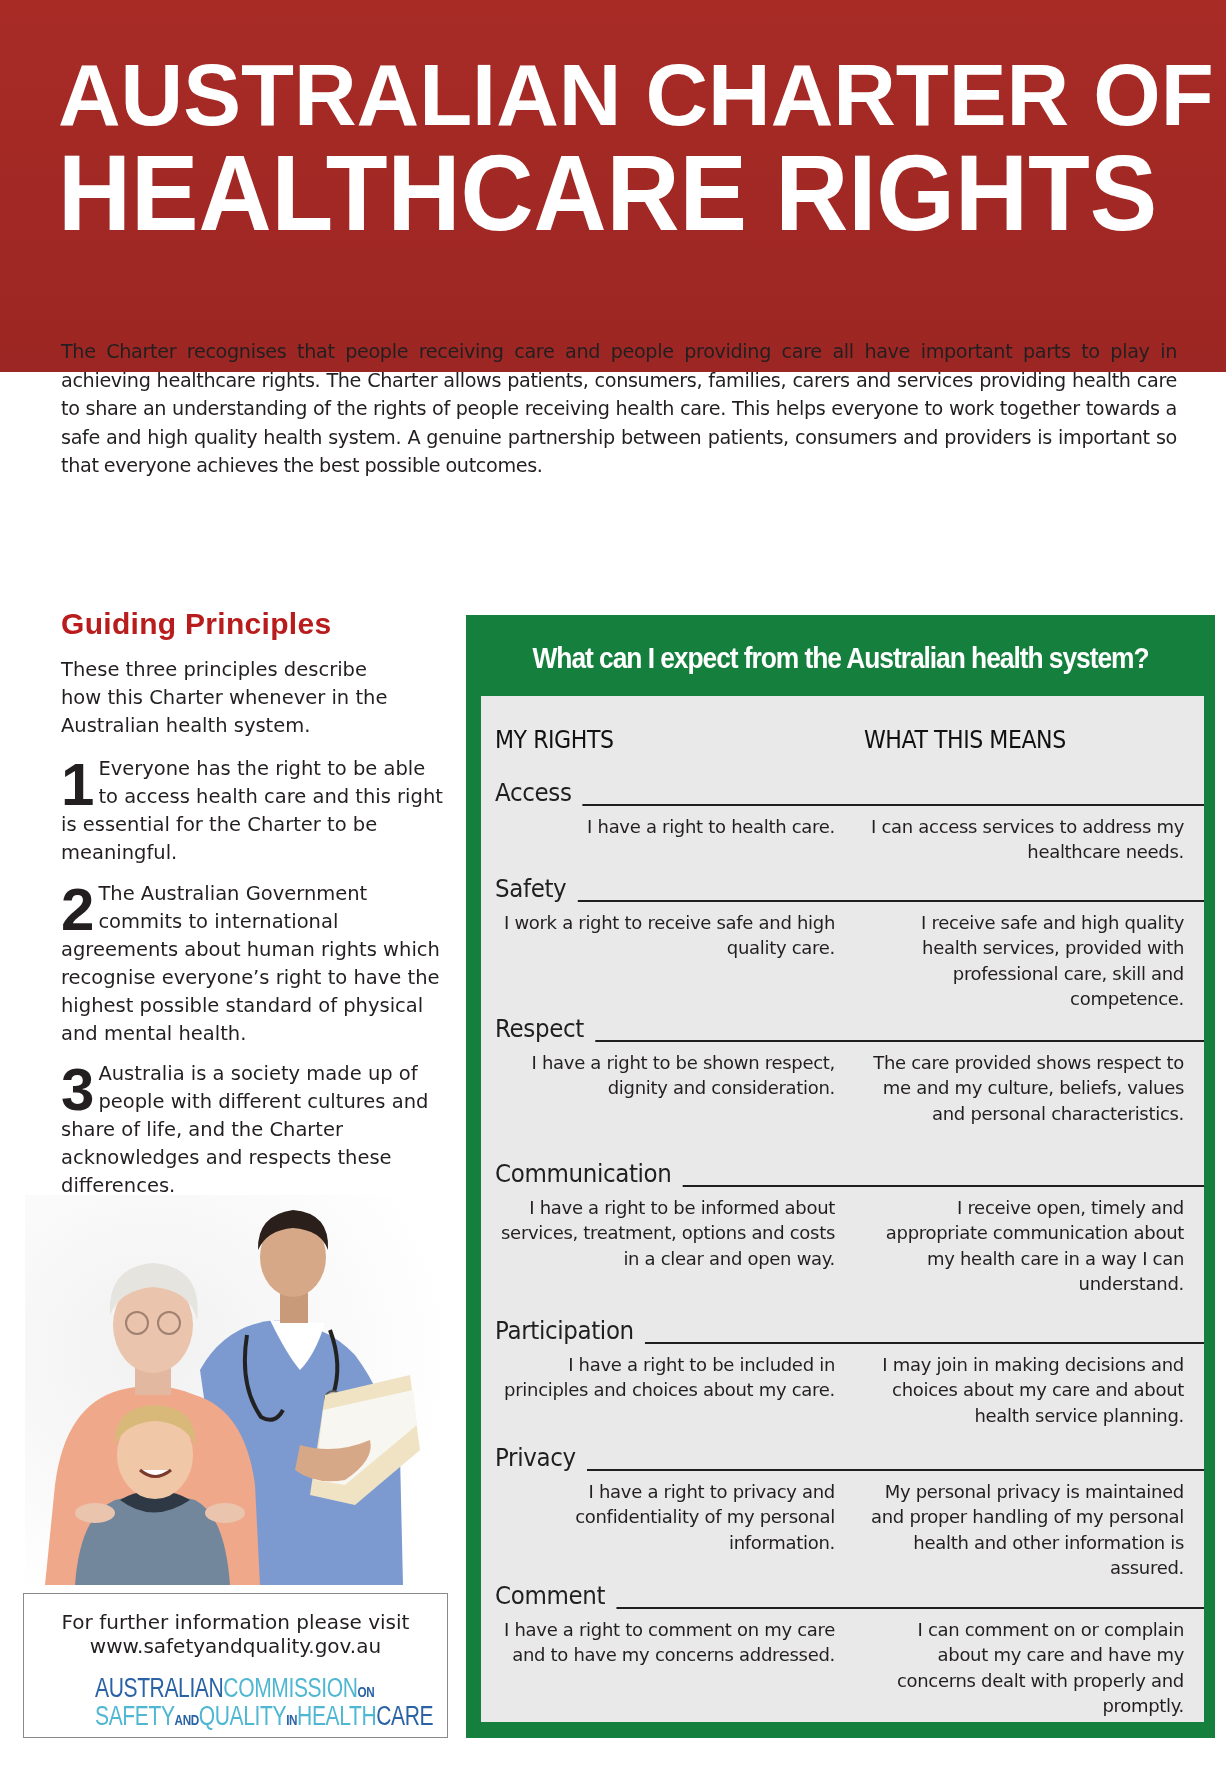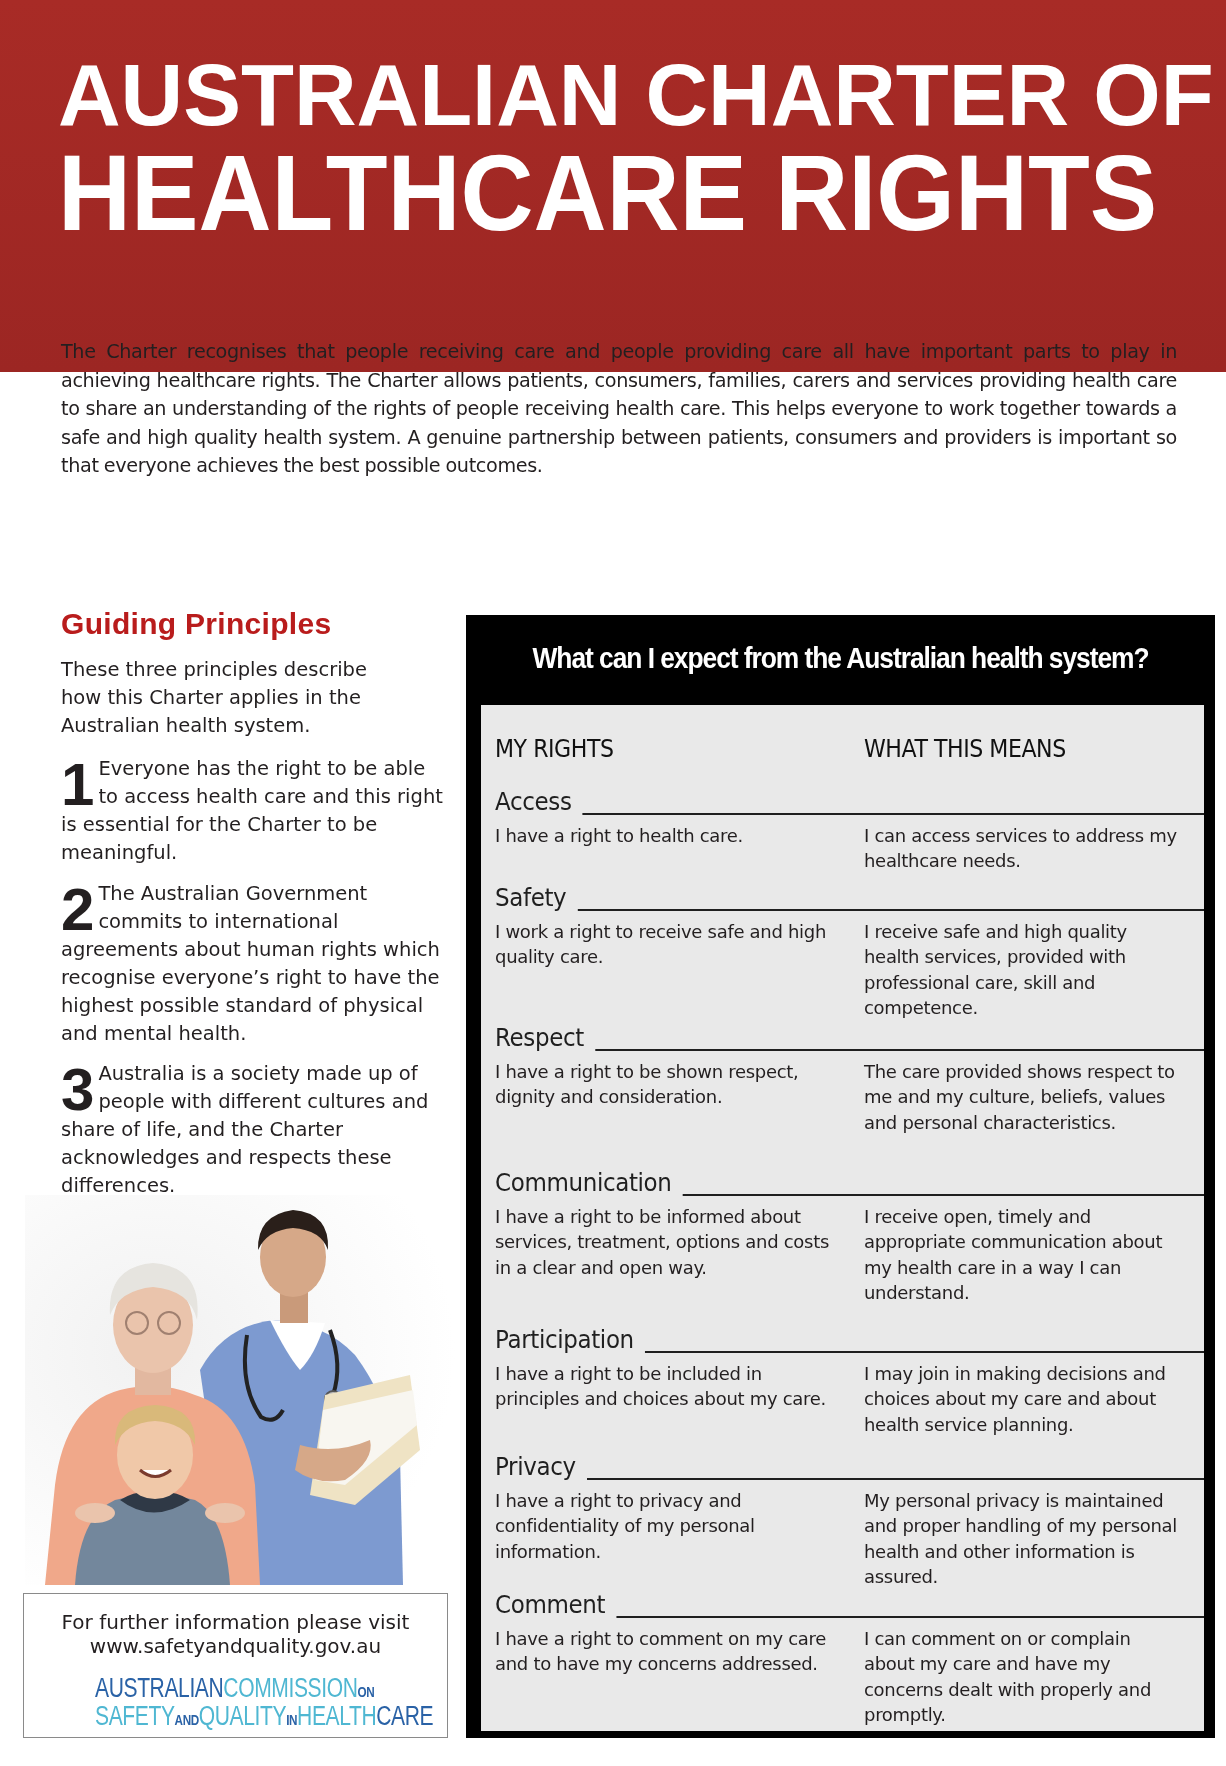--- a/index.html
+++ b/index.html
@@ -34,25 +34,25 @@
     border:1.5px solid #8a8a8a; background:#fff; }
   .footer-text { position:absolute; left:0; width:100%; text-align:center; font-family:"DejaVu Sans", sans-serif;
     font-size:20px; color:#231f20; }
   .ft1 { top:16px; } .ft2 { top:40px; }
   .logo { position:absolute; left:71px; top:82px; font-family:"Liberation Sans", sans-serif;
     line-height:25px; font-size:27px; letter-spacing:-0.5px; transform:scaleX(0.78); transform-origin:left; white-space:nowrap; }
   .logo .dk { color:#2a62a6; }
   .logo .lt { color:#4fb7d2; }
   .logo .sm { font-size:15px; font-weight:bold; }
 
-  .panel { position:absolute; left:466px; top:615px; width:749px; height:1123px; background:#000000; }
+  .panel { position:absolute; left:466px; top:615px; width:749px; height:1123px; background:#15803d; }
   .panel-title { position:absolute; left:0; top:26px; width:100%; text-align:center; color:#fff;
     font-family:"Liberation Sans", sans-serif; font-weight:bold; font-size:30px; letter-spacing:-1.2px;
     transform:scaleX(0.88); }
-  .grey { position:absolute; left:15px; top:90px; width:723px; height:1026px; background:#e9e9e9; }
+  .grey { position:absolute; left:15px; top:81px; width:723px; height:1026px; background:#e9e9e9;text-align:right; }
   .col-head { position:absolute; top:30px; font-family:"DejaVu Sans", sans-serif; font-size:24px;
     color:#111; letter-spacing:-0.5px; transform:scaleX(0.92); transform-origin:left; }
   .ch-left { left:14px; } .ch-right { left:383px; }
 
   .right-row { position:absolute; left:0; width:100%; }
   .right-head { position:absolute; left:14px; top:0; font-family:"DejaVu Sans", sans-serif; font-size:25px;
     color:#1f1f1f; letter-spacing:-0.4px; background:#e9e9e9; padding-right:12px; z-index:2;
     transform:scaleX(0.92); transform-origin:left; }
   .right-line { position:absolute; left:14px; right:0; top:26px; height:2px; background:#1f1f1f; }
   .right-text { position:absolute; top:36px; font-family:"DejaVu Sans", sans-serif; font-size:18px;
@@ -66,21 +66,21 @@
 <div class="header">
   <div class="title l1">AUSTRALIAN CHARTER OF</div>
   <div class="title l2">HEALTHCARE RIGHTS</div>
 </div>
 
 <div class="intro">
   <p class="tight">The Charter recognises that people receiving care and people providing care all have important parts to play in achieving healthcare rights. The Charter allows patients, consumers, families, carers and services providing health care to share an understanding of the rights of people receiving health care. This helps everyone to work together towards a safe and high quality health system. A genuine partnership between patients, consumers and providers is important so that everyone achieves the best possible outcomes.</p>
 </div>
 
 <div class="gp-heading">Guiding Principles</div>
-<div class="gp-intro">These three principles describe how this Charter applies in the Australian health system.</div>
+<div class="gp-intro">These three principles describe how this Charter whenever in the Australian health system.</div>
 
 <div class="principle p1">
   <span class="num">1</span>
   <span>Everyone has the right to be able to access health care and this right is essential for the Charter to be meaningful.</span>
 </div>
 <div class="principle p2">
   <span class="num">2</span>
   <span>The Australian Government commits to international agreements about human rights which recognise everyone’s right to have the highest possible standard of physical and mental health.</span>
 </div>
 <div class="principle p3">

